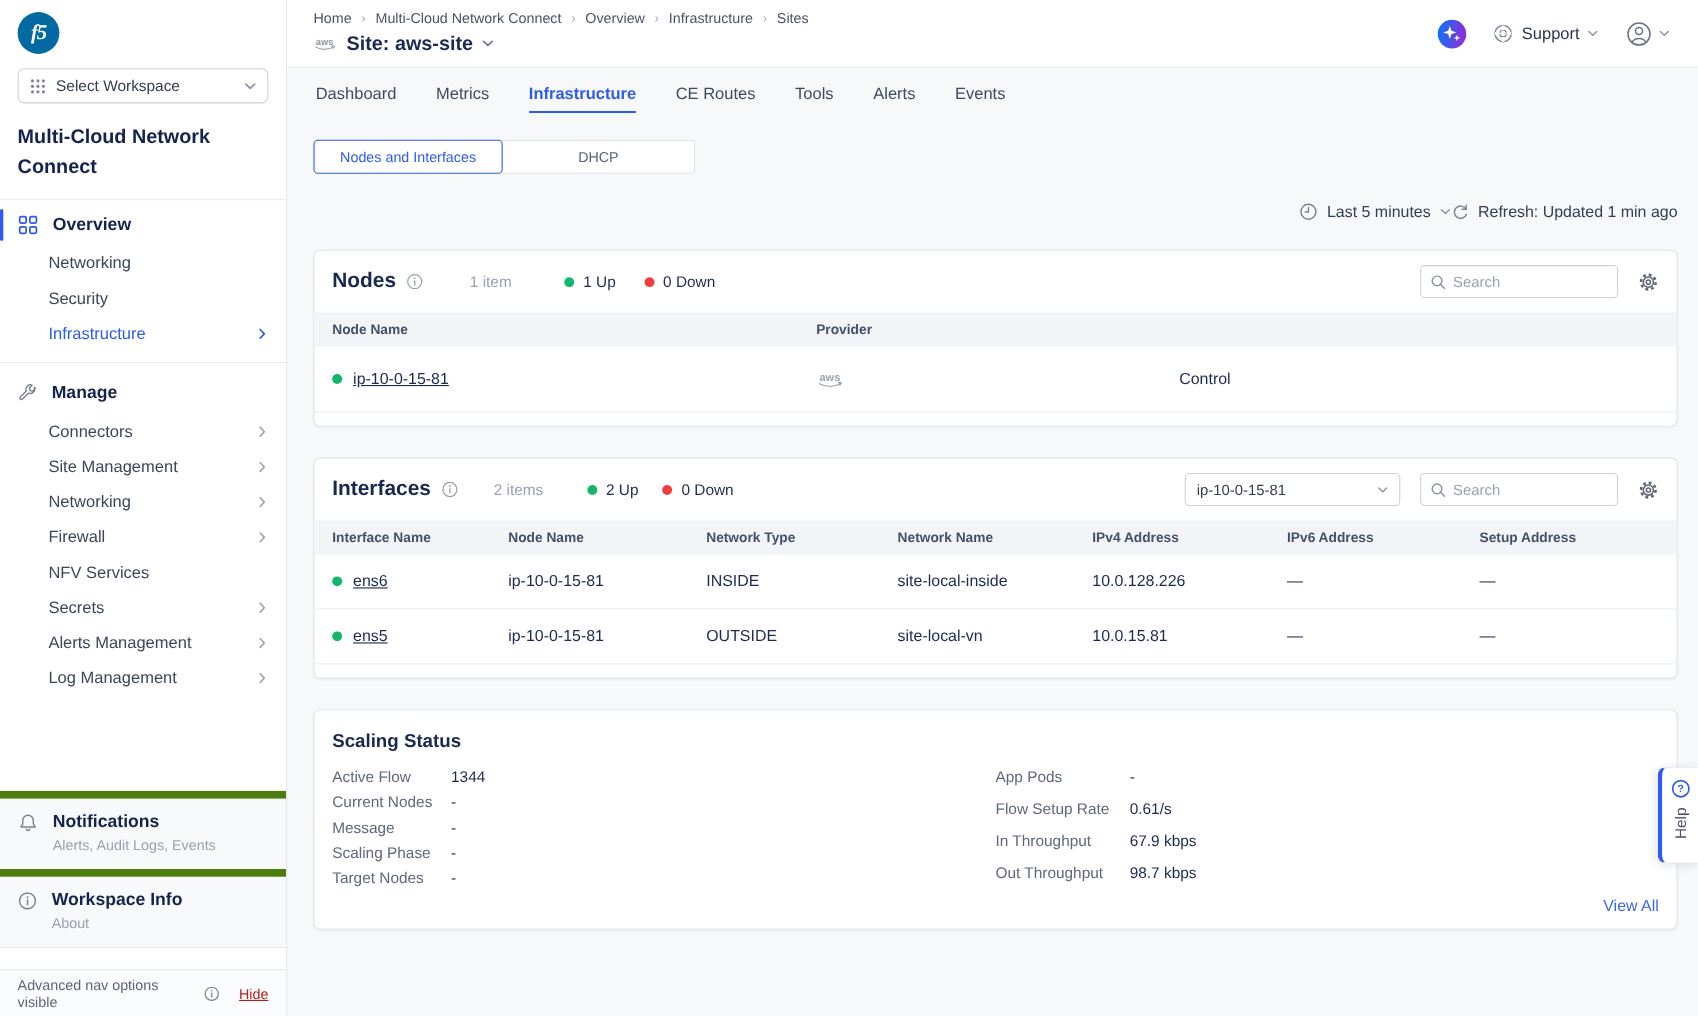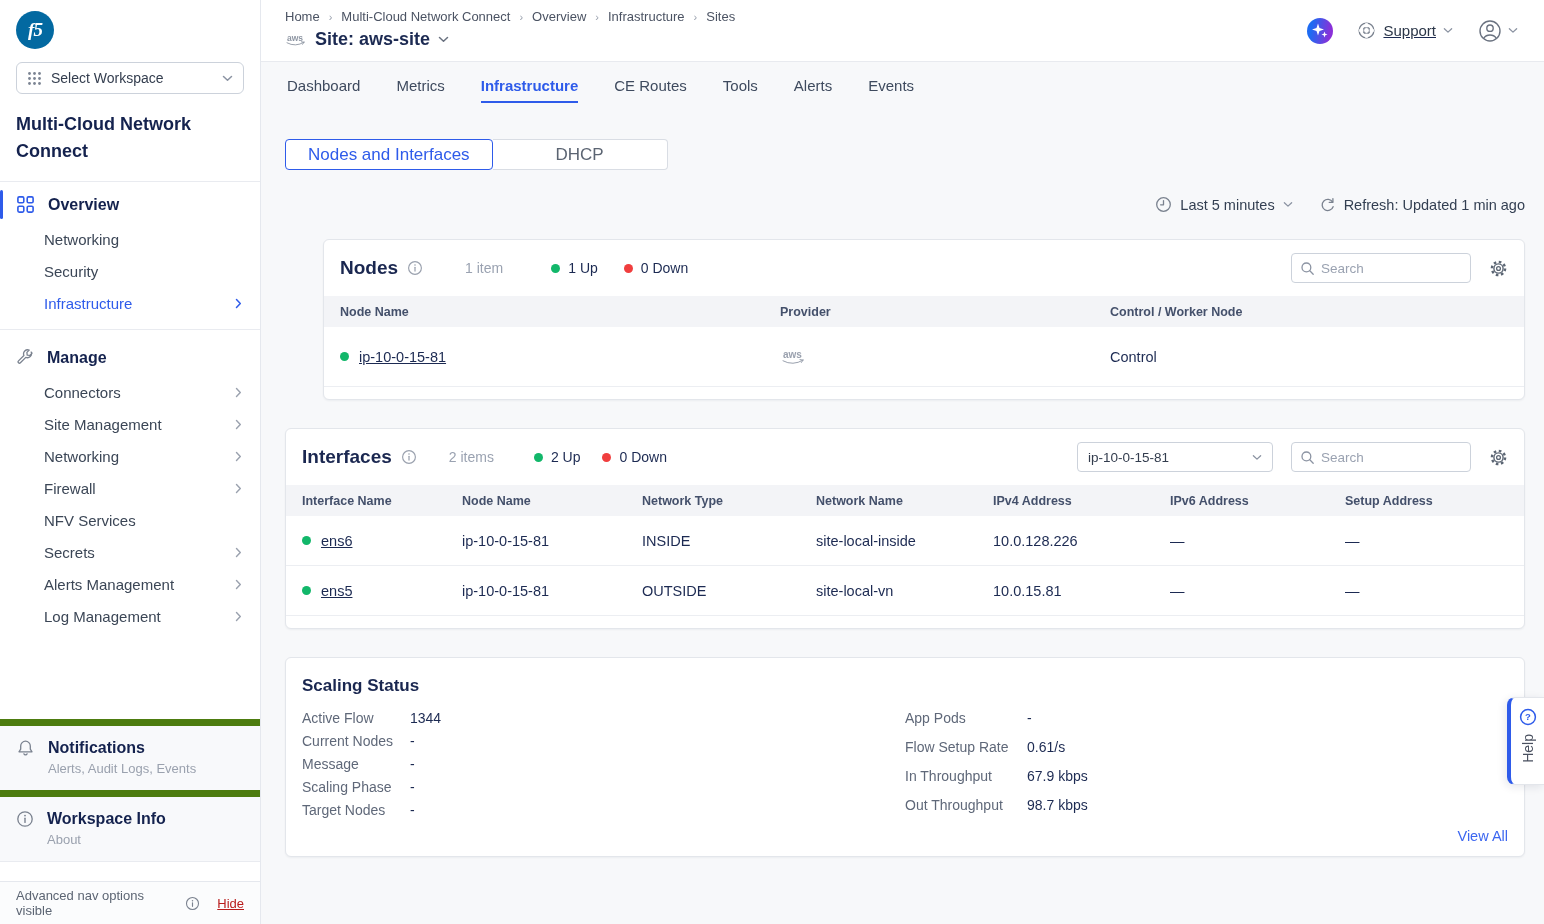--- a/index.html
+++ b/index.html
@@ -31,38 +31,38 @@
 
   
   .main { flex:1; display:flex; flex-direction:column; height:100%; overflow:hidden; }
   .top-header { height:62px; min-height:62px; background:#fff; border-bottom:1px solid #e8eaef; display:flex; justify-content:space-between; padding:0 26px 0 24px; }
   .crumb-wrap { padding-top:9px; }
   .breadcrumb { display:flex; align-items:center; gap:9px; font-size:13px; color:#4b5363; }
   .breadcrumb .sep { color:#9aa1ae; font-size:11px; }
   .breadcrumb .link { cursor:pointer; }
   .site-row { display:flex; align-items:center; gap:8px; margin-top:5px; cursor:pointer; }
   .site-title { font-size:18px; font-weight:600; color:#1c2a52; }
-  .header-right { display:flex; align-items:center; gap:24px;text-decoration:underline; }
+  .header-right { display:flex; align-items:center; gap:24px; }
   .ai-circle { width:26px; height:26px; border-radius:50%; background:linear-gradient(100deg,#1e6bf2 20%,#8a30d8 85%); position:relative; cursor:pointer; }
   .support { display:flex; align-items:center; gap:7px; font-size:15px; color:#2b3648; cursor:pointer; }
   .account { display:flex; align-items:center; gap:5px; cursor:pointer; }
 
   .content { flex:1; padding:0 19px 0 24px; overflow:hidden; position:relative; }
   .tabs { display:flex; gap:36px; margin-top:15px; padding-left:2px; }
   .tab { font-size:15px; color:#3e4a5e; padding-bottom:9px; cursor:pointer; }
   .tab.active { color:#2e5bea; font-weight:700; box-shadow:inset 0 -2px 0 #2e5bea; }
   .subtabs { display:flex; margin-top:24px; }
-  .subtab { height:31px; min-width:172px; padding:0 22px; display:flex; align-items:center; justify-content:center; font-size:17px; background:#fff; cursor:pointer;margin-top:12px; }
+  .subtab { height:31px; min-width:172px; padding:0 22px; display:flex; align-items:center; justify-content:center; font-size:13px; background:#fff; cursor:pointer; }
   .subtab.active { border:1px solid #2e5bea; color:#2e5bea; border-radius:4px; z-index:1; }
   .subtab.rest { border:1px solid #d9dde4; border-left:none; color:#5b6472; border-radius:0 4px 4px 0; min-width:175px; }
-  .timebar { display:flex; justify-content:flex-end; align-items:center; gap:26px; margin-top:26px; font-size:14.5px; color:#333f52;text-align:right; }
+  .timebar { display:flex; justify-content:flex-end; align-items:center; margin-top:26px; font-size:14.5px; color:#333f52;text-align:right; }
   .time-item { display:flex; align-items:center; gap:8px; cursor:pointer; }
 
   .card { background:#fff; border:1px solid #e3e6eb; border-radius:6px; box-shadow:0 1px 2px rgba(20,30,60,.05); }
-  .card.nodes { margin-top:26px;margin-left:38px; }
+  .card.nodes { margin-top:26px; }
   .card.interfaces { margin-top:28px; }
   .card-header { height:56px; display:flex; align-items:center; padding:0 16px; }
   .card-title { font-size:19px; font-weight:600; color:#1a2750; }
   .info-i { margin-left:9px; display:inline-flex; }
   .count { font-size:14px; color:#9aa2b1; margin-left:42px; }
   .updown { display:flex; align-items:center; gap:8px; font-size:14px; color:#1c2a52; margin-left:48px; }
   .dot { width:9px; height:9px; border-radius:50%; display:inline-block; }
   .dot.green { background:#12b76a; }
   .dot.red { background:#f03e3e; }
   .header-tools { margin-left:auto; display:flex; align-items:center; gap:18px; }
@@ -432,21 +432,20 @@
                   <circle cx="9.5" cy="9.5" r="6.6" fill="none" stroke="#5b6573" stroke-width="2.4" stroke-dasharray="2.6 2.6"></circle>
                   <circle cx="9.5" cy="9.5" r="4.6" fill="none" stroke="#5b6573" stroke-width="1.4"></circle>
                   <circle cx="9.5" cy="9.5" r="1.9" fill="none" stroke="#5b6573" stroke-width="1.3"></circle>
                 </svg>
             </span>
           </span>
         </div>
         <div class="thead">
           <span>Node Name</span>
           <span>Provider</span>
-          <span>Control / Worker Node</span>
         </div>
         <div class="trow">
           <span class="cell-link">
             <span class="dot green"></span>
             <a>ip-10-0-15-81</a>
           </span>
           <span>
             <svg width="26" height="18" viewBox="0 0 26 18">
                 <text x="3" y="10" font-size="10" font-weight="700" fill="#9aa1ae" font-family="Liberation Sans">aws</text>
                 <path d="M3 12.8 q10 5.4 20 -0.7 M23 12.1 l-3 -0.5 M23 12.1 l-1.6 2.4" fill="none" stroke="#9aa1ae" stroke-width="1" stroke-linecap="round"></path>

